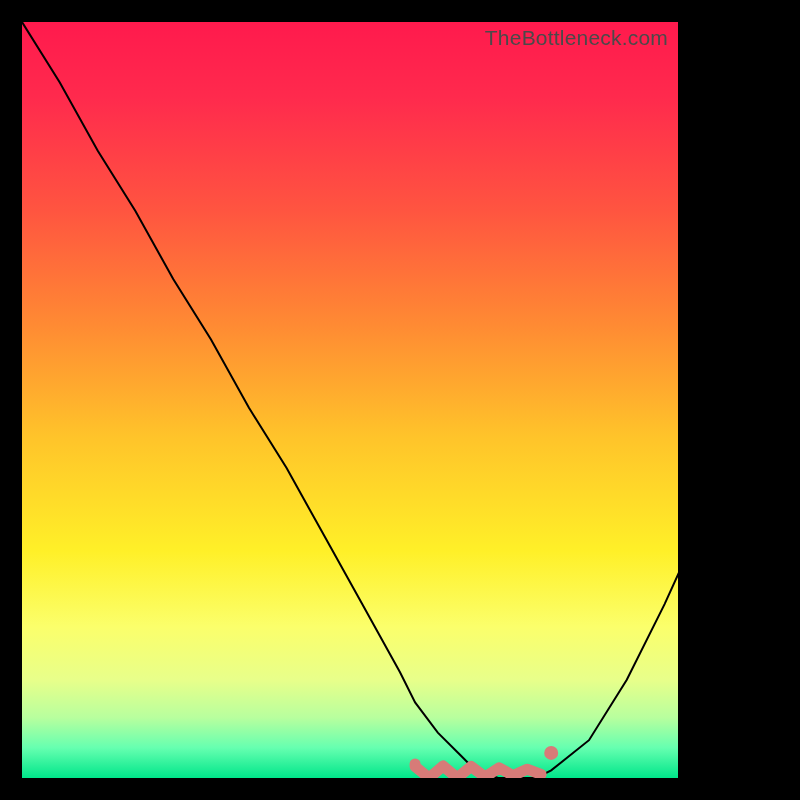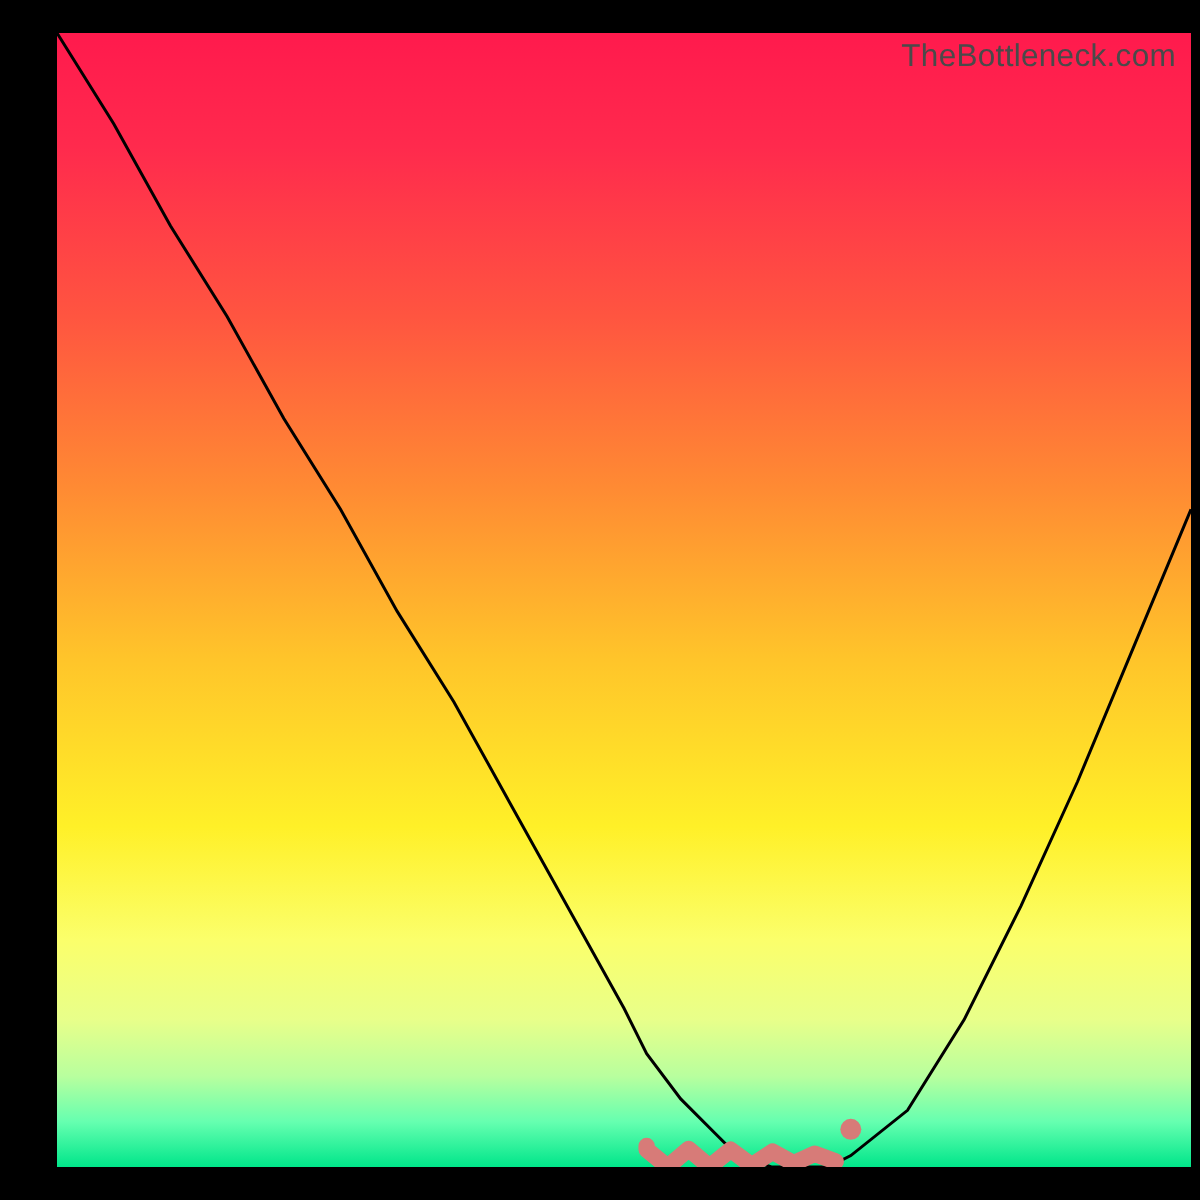--- a/index.html
+++ b/index.html
@@ -6,23 +6,23 @@
     margin: 0;
     padding: 0;
     width: 800px;
     height: 800px;
     background: #000;
     overflow: hidden;
     font-family: Arial, Helvetica, sans-serif;
   }
   .frame {
     position: absolute;
-    left: 38px;
+    left: 22px;
     top: 22px;
-    width: 756px;
+    width: 656px;
     height: 756px;
     background: linear-gradient(to bottom,
       #ff1a4d 0%,
       #ff2a4d 10%,
       #ff5540 25%,
       #ff8a33 40%,
       #ffc42a 55%,
       #fff028 70%,
       #fbff6b 80%,
       #e8ff8a 87%,

